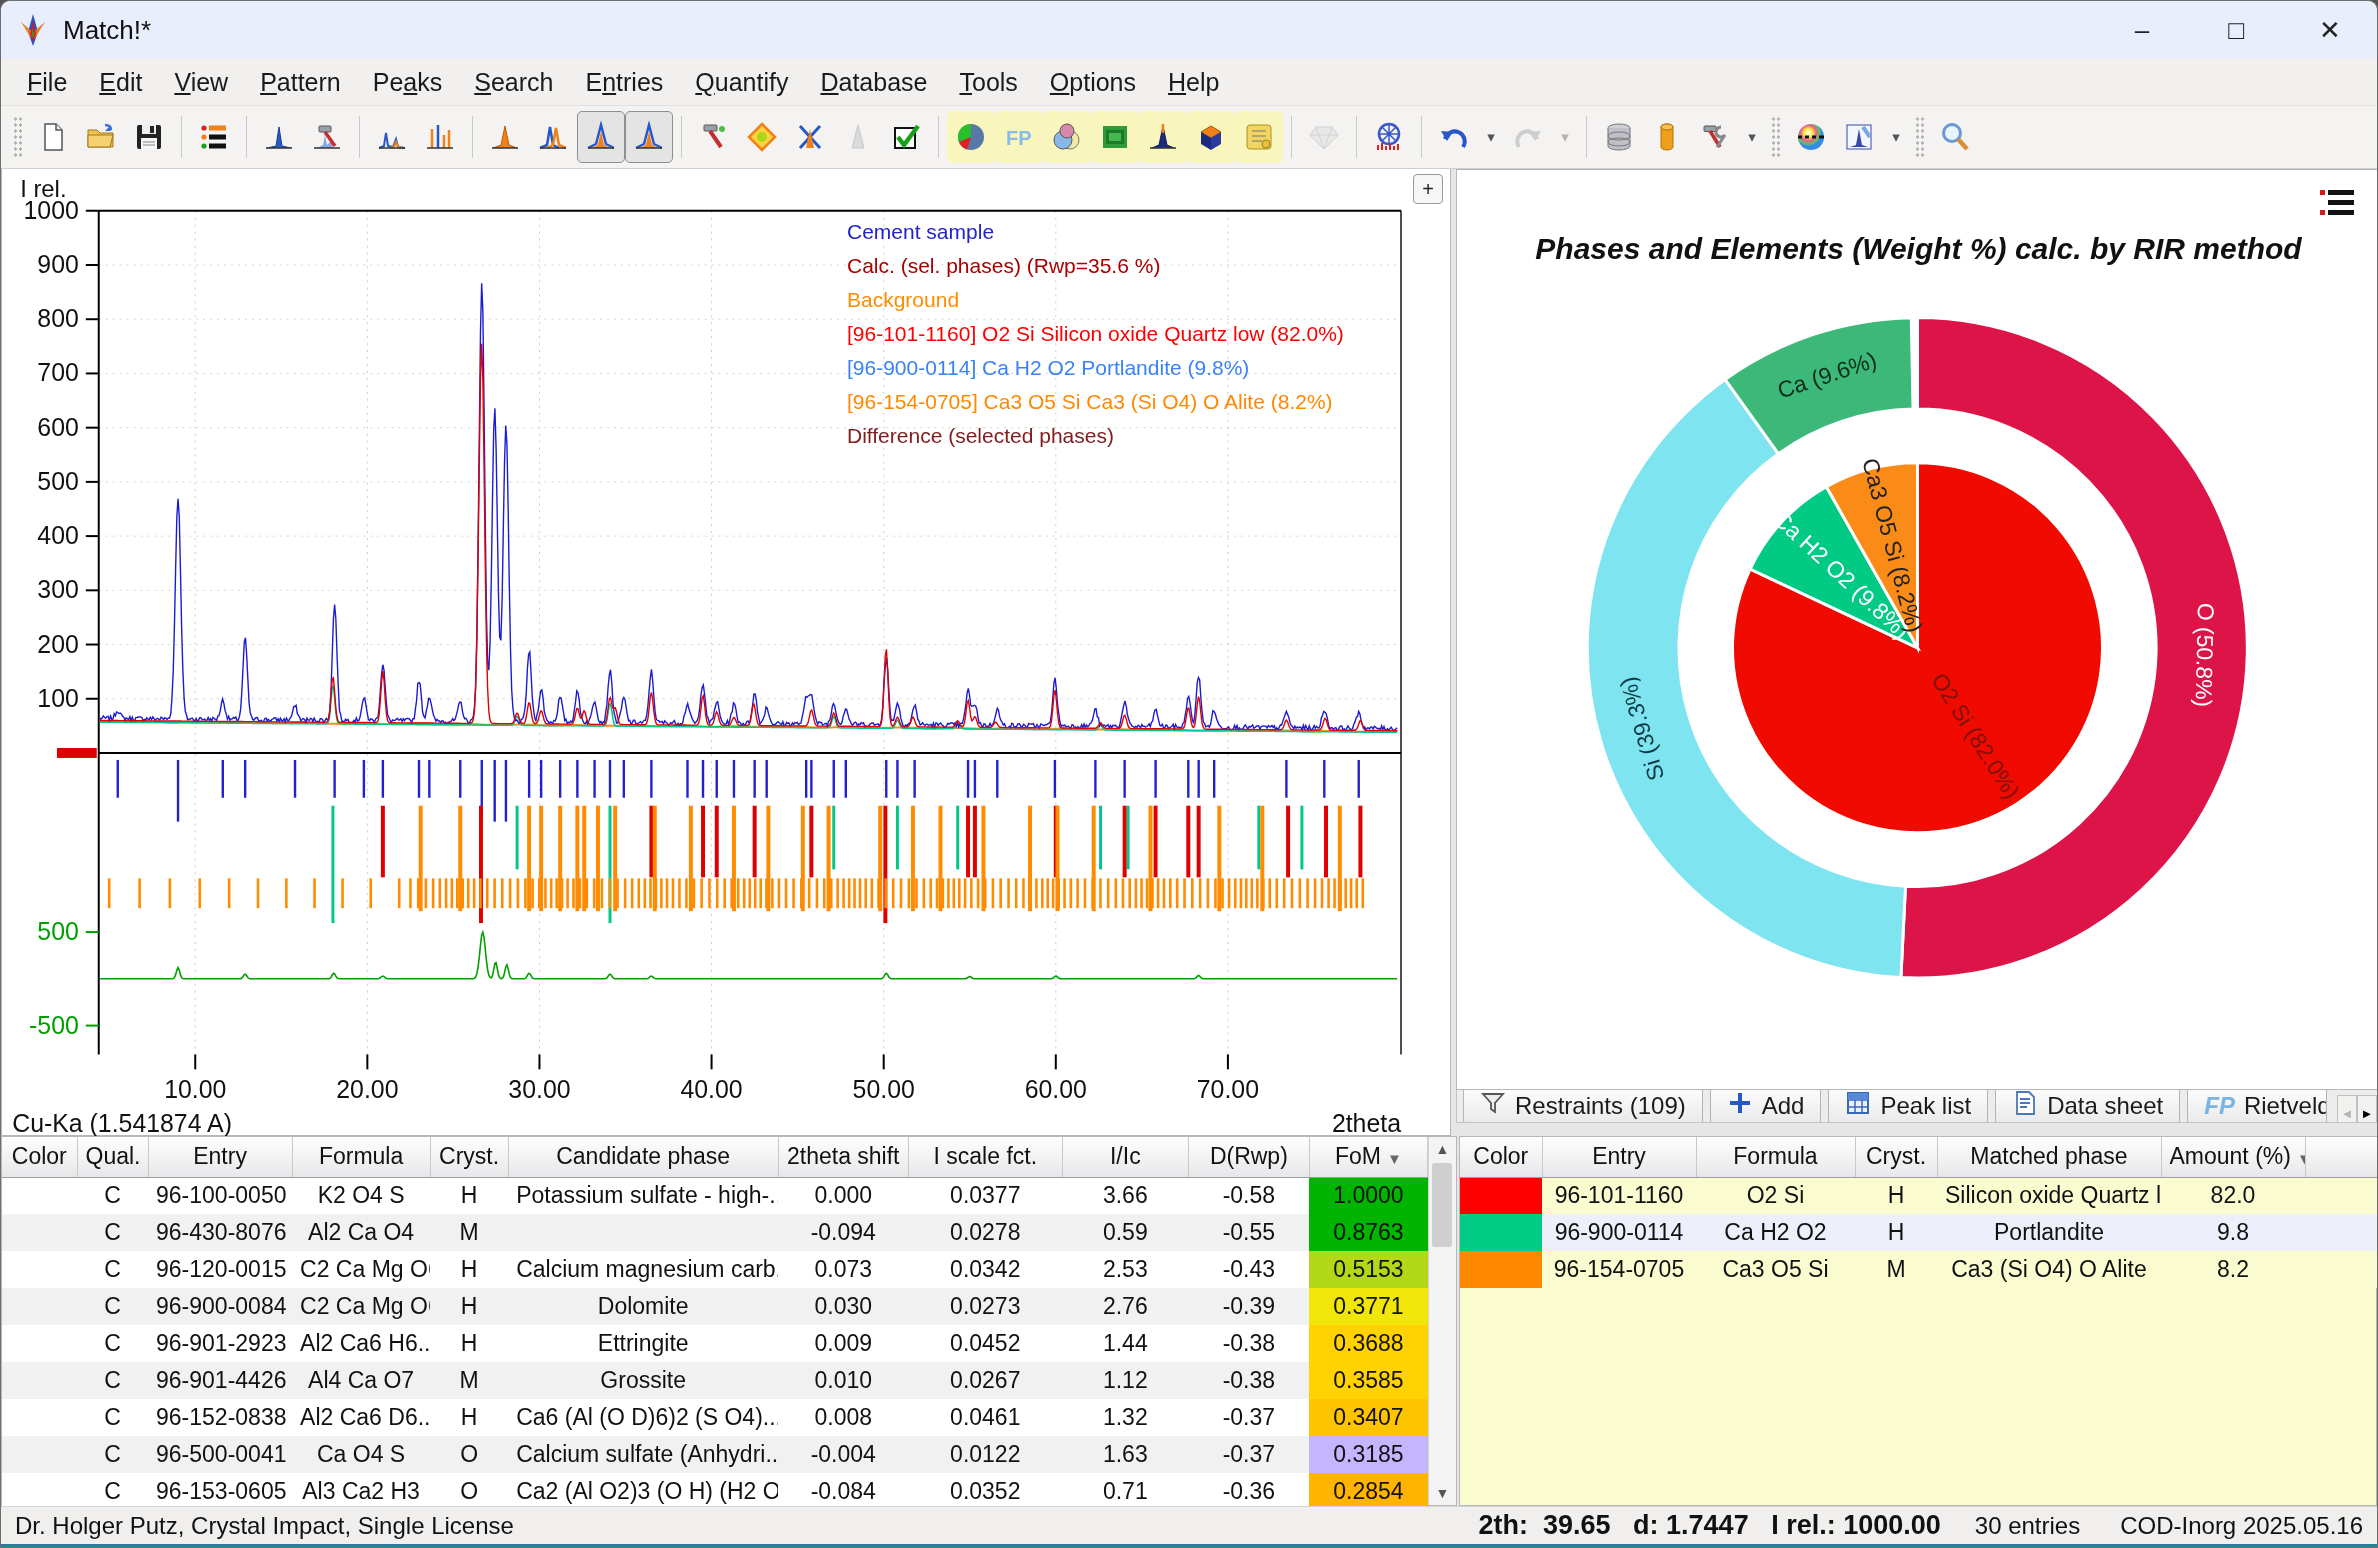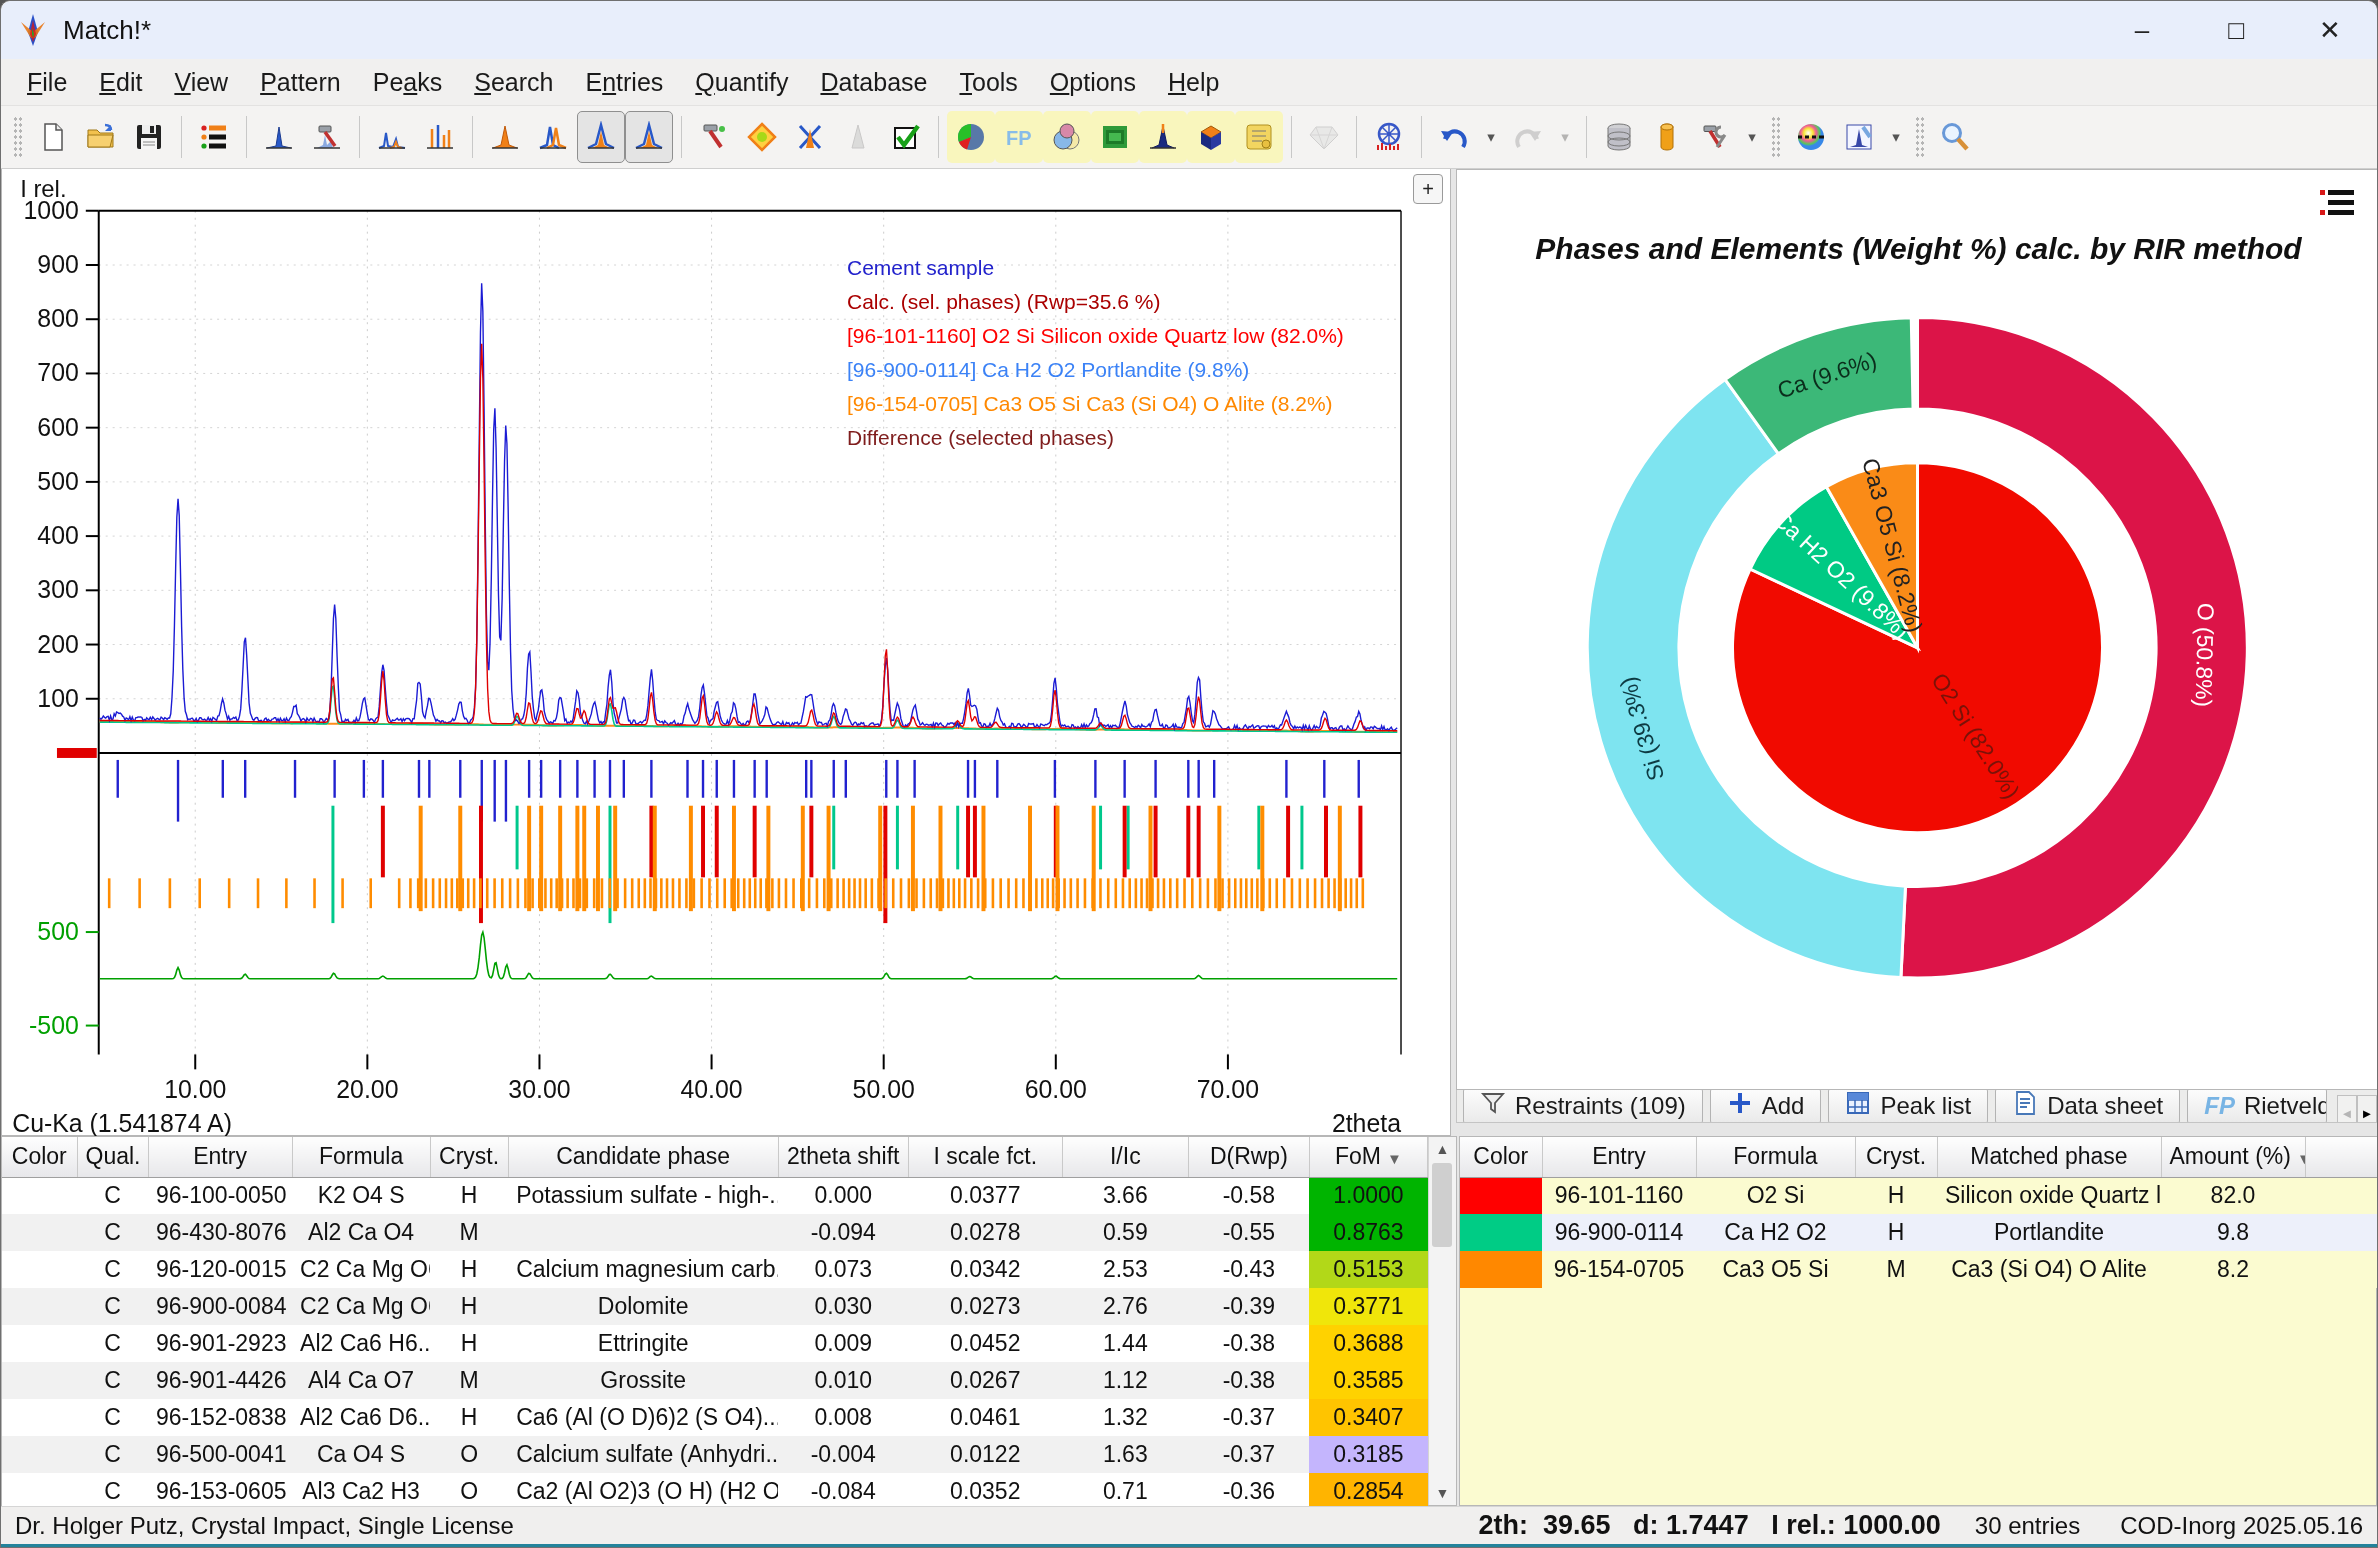--- a/index.html
+++ b/index.html
@@ -21,21 +21,21 @@
   .tb-btn svg{display:block;}
   .tb-btn.pressed{background:#e4e4e4;border-color:#8f8f8f;}
   .tb-btn.hl{background:#f9f6bd;}
   .tb-btn.disabled{opacity:.4;filter:grayscale(1);}
   .tb-btn.dd{width:26px;font-size:16px;color:#555;}
   .tb-sep{width:1px;height:42px;background:#c8c8c8;margin:0 8px;}
   .tb-grip{width:10px;height:42px;margin:0 6px;background:radial-gradient(circle,#b5b5b5 1.6px,transparent 1.8px);background-size:5px 6px;}
   
   .main{height:967px;display:flex;background:#e6e6e6;}
   .plot-panel{position:relative;width:1748px;height:100%;background:#fff;border:1px solid #b7b7b7;border-top:none;}
-  .legend{position:absolute;left:845px;top:46px;margin-top:36px;}
+  .legend{position:absolute;left:845px;top:46px;}
   .legend div{font-size:21px;line-height:34px;white-space:nowrap;}
   .plus-btn{position:absolute;left:1411px;top:5px;width:30px;height:30px;border:1px solid #9a9a9a;border-radius:4px;background:#f6f6f6;font-size:20px;line-height:1;color:#222;}
   .right-panel{position:relative;width:925px;margin-left:5px;height:100%;}
   .chartbox{position:relative;width:100%;height:921px;background:#fff;border:1px solid #b7b7b7;}
   .chart-title{position:absolute;top:62px;width:100%;text-align:center;font-size:30px;font-weight:bold;font-style:italic;color:#111;}
   .chart-menu-icon{position:absolute;right:26px;top:18px;width:34px;height:30px;}
   #donut{position:absolute;left:0;top:0;}
   .tabrow{position:relative;height:33px;background:#ececeb;display:flex;align-items:center;padding:4px 46px 4px 6px;overflow:hidden;border:1px solid #c4c4c4;border-top:none;}
   .tab-btn{height:38px;display:flex;align-items:center;gap:9px;font-size:24px;color:#1a1a1a;background:linear-gradient(#fdfdfd,#e9e9e9);border:1px solid #b3b3b3;border-radius:4px;margin-right:7px;padding:0 16px;white-space:nowrap;}
   .tab-btn:last-of-type{overflow:hidden;flex-shrink:1;min-width:0;}
@@ -704,20 +704,21 @@
             <line x1="1339.2" y1="713" x2="1339.2" y2="743" stroke="#ff8c00" stroke-width="2.6"></line>
             <line x1="1344.9" y1="713" x2="1344.9" y2="743" stroke="#ff8c00" stroke-width="2.6"></line>
             <line x1="1350.4" y1="713" x2="1350.4" y2="743" stroke="#ff8c00" stroke-width="2.6"></line>
             <line x1="1355.8" y1="713" x2="1355.8" y2="743" stroke="#ff8c00" stroke-width="2.6"></line>
             <line x1="1361.5" y1="713" x2="1361.5" y2="743" stroke="#ff8c00" stroke-width="2.6"></line>
             <line x1="1367.6" y1="713" x2="1367.6" y2="743" stroke="#ff8c00" stroke-width="2.6"></line>
           </svg></div>
       <div class="legend" id="legend">
           <div style="color:#2222cc">Cement sample</div>
           <div style="color:#aa0000">Calc. (sel. phases) (Rwp=35.6 %)</div>
+          <div style="color:#ff8c00">Background</div>
           <div style="color:#ff0000">[96-101-1160] O2 Si Silicon oxide Quartz low (82.0%)</div>
           <div style="color:#3b82f6">[96-900-0114] Ca H2 O2 Portlandite (9.8%)</div>
           <div style="color:#ff8800">[96-154-0705] Ca3 O5 Si Ca3 (Si O4) O Alite (8.2%)</div>
           <div style="color:#7f1d1d">Difference (selected phases)</div>
         </div>
       <button class="plus-btn">+</button>
     </div>
     <div class="right-panel">
       <div class="chartbox">
         <div class="chart-menu-icon">

